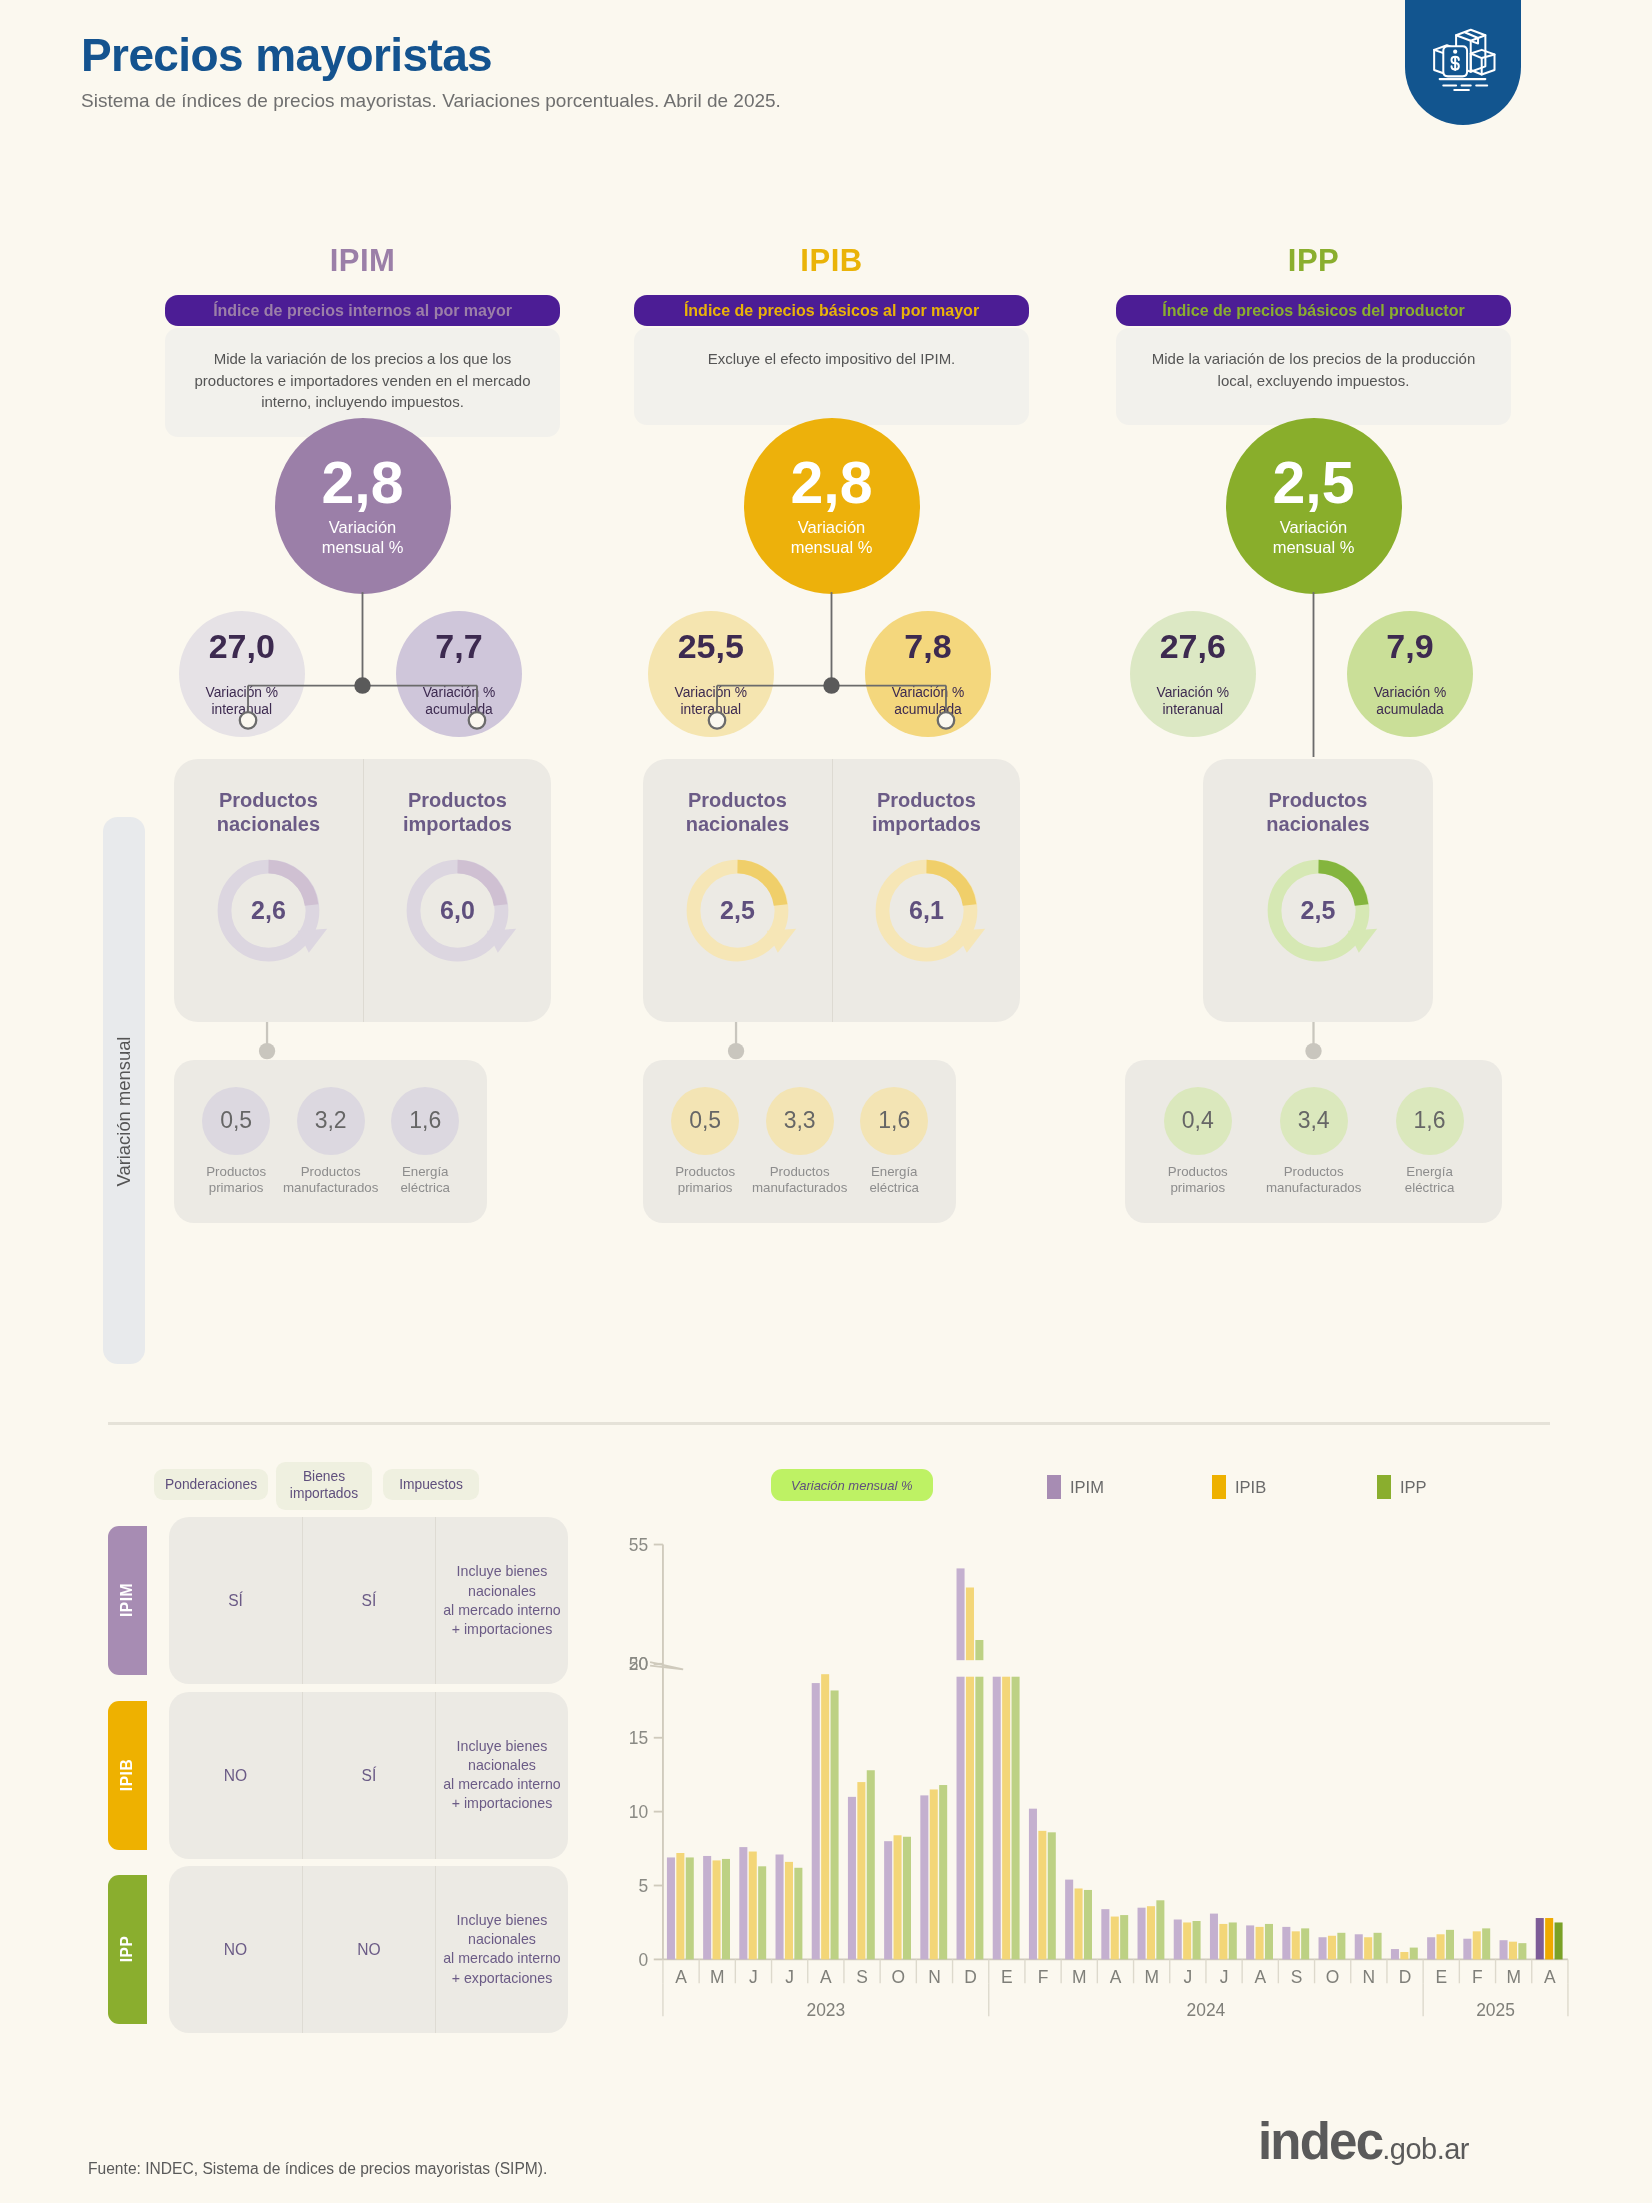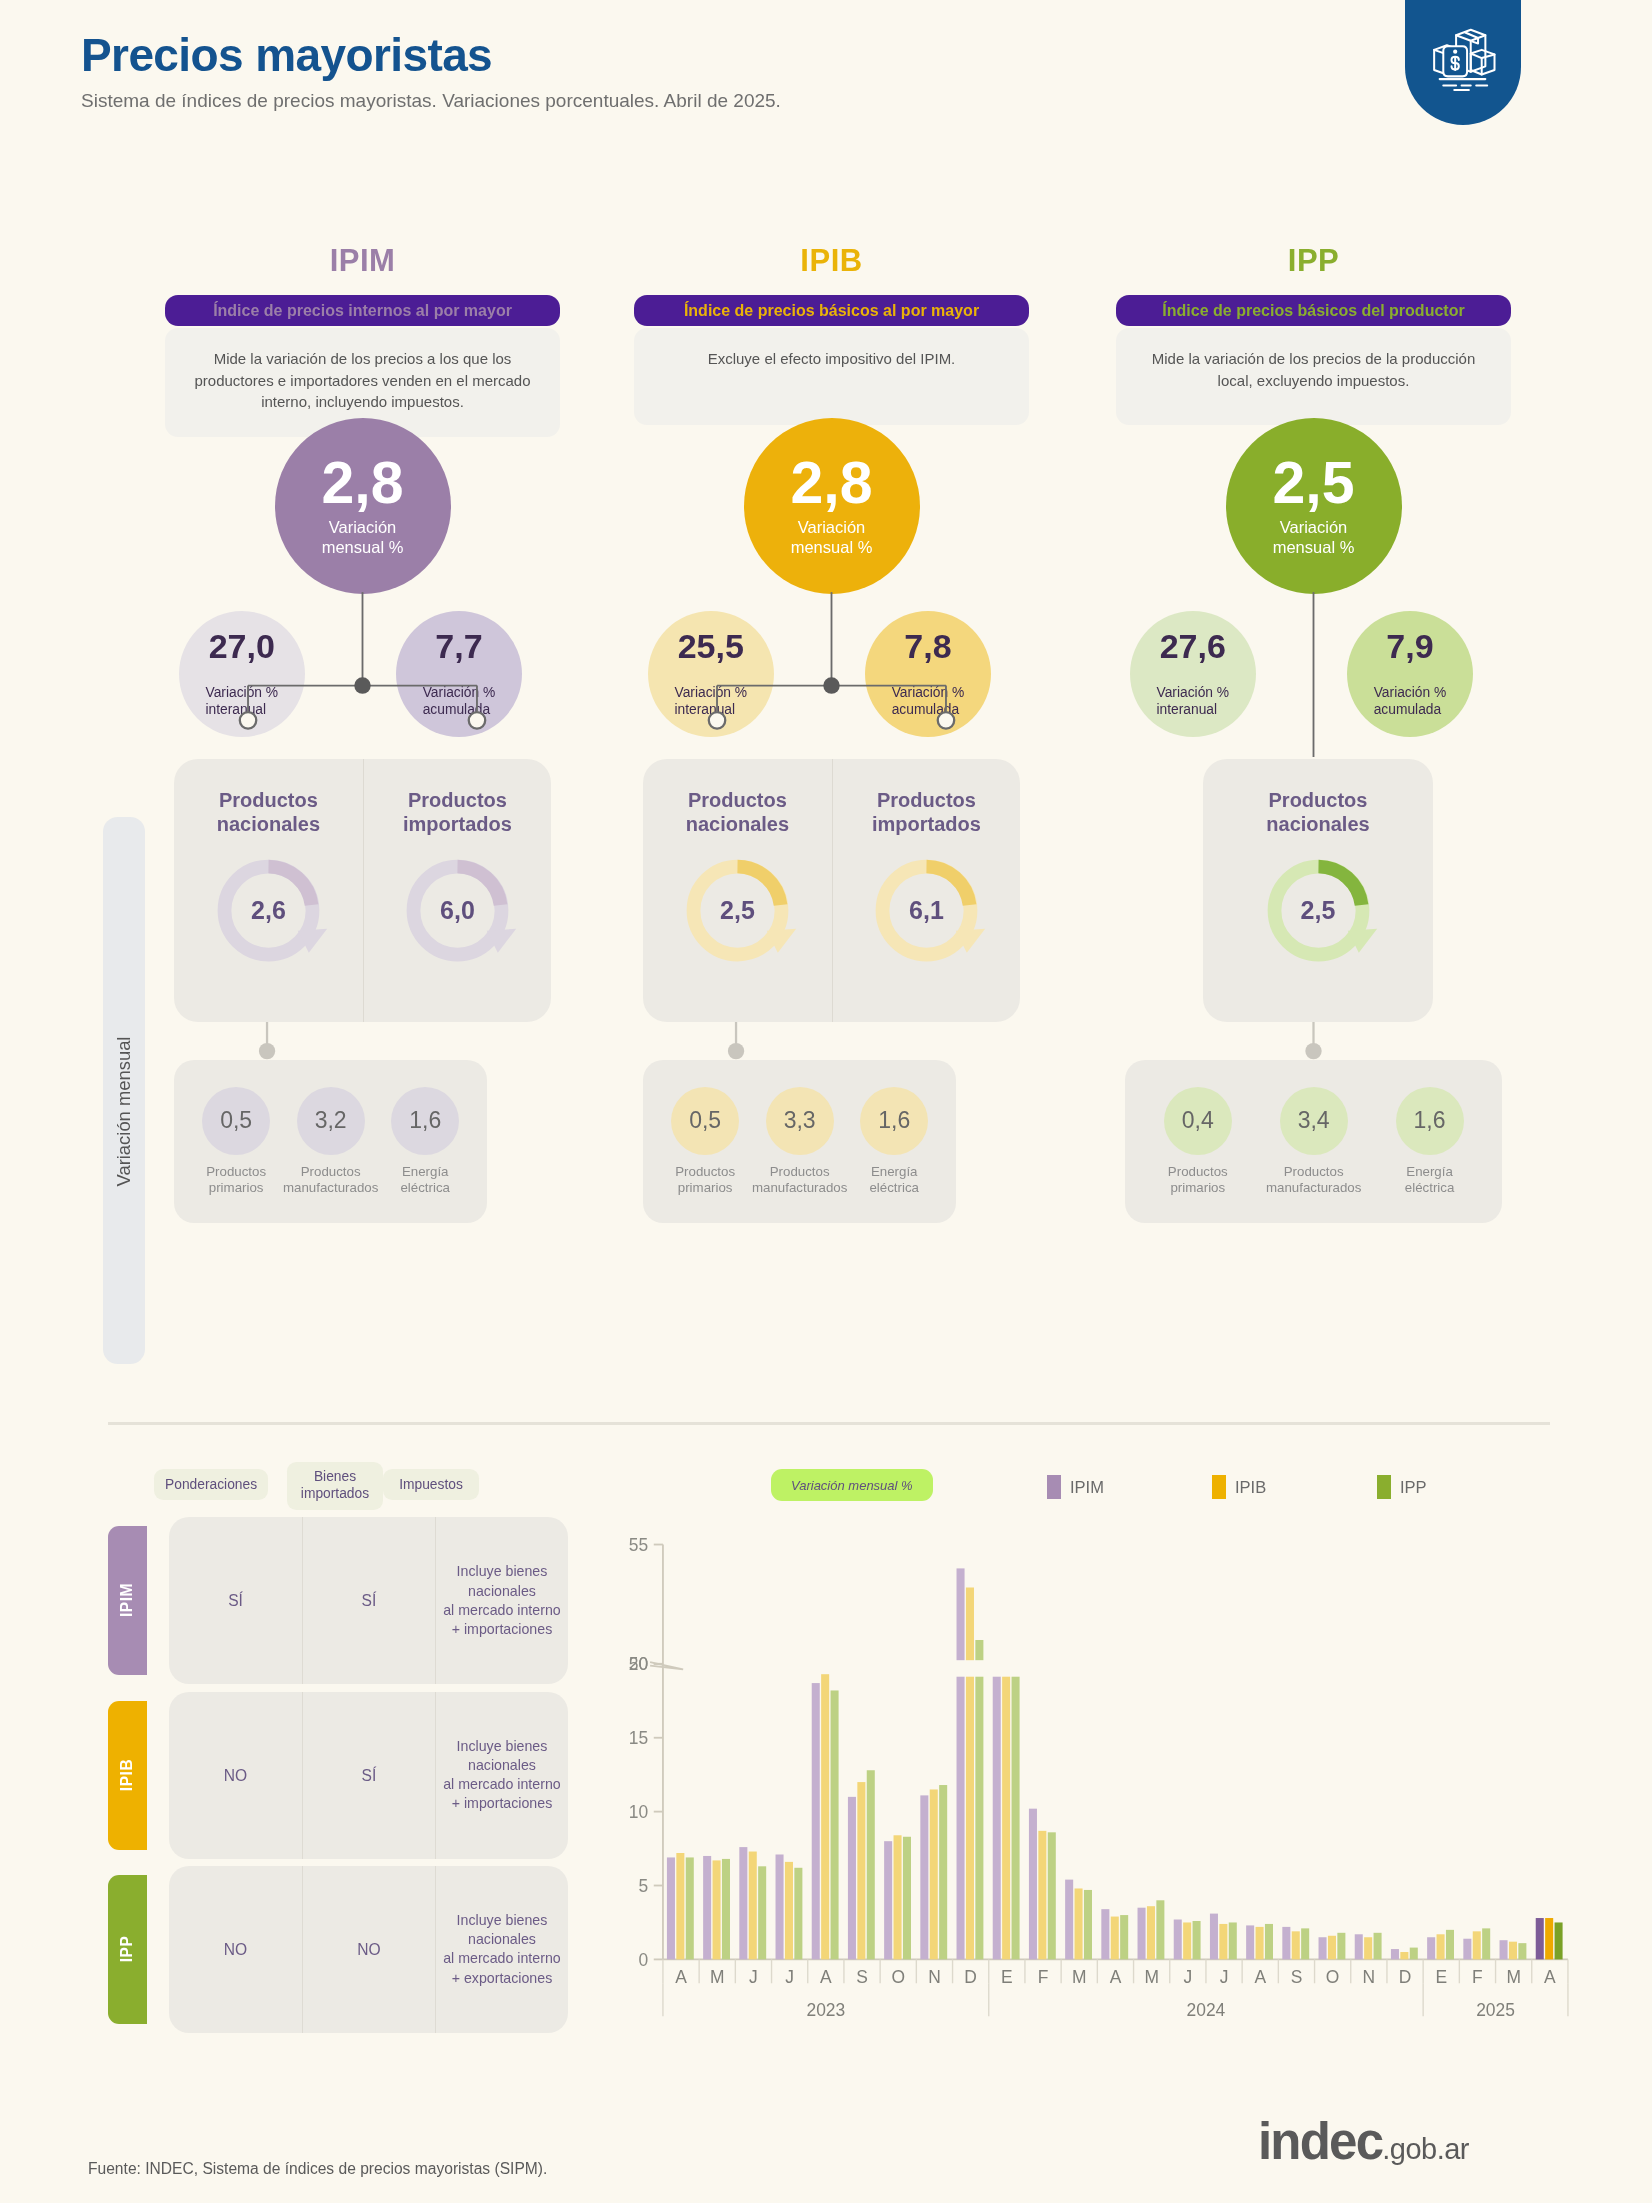--- a/index.html
+++ b/index.html
@@ -69,21 +69,21 @@
 
   
   .side-circle {
     position: absolute; top: 377px; width: 126px; height: 126px;
     border-radius: 50%; display: flex; flex-direction: column;
     align-items: center; justify-content: center; color: #3d2a50;
   }
   .side-circle.left  { left: 13.8px; }
   .side-circle.right { left: 231px; }
   .side-circle .val { font-size: 34px; font-weight: bold; line-height: 1; }
-  .side-circle .lbl { font-size: 13.8px; line-height: 1.2; text-align: left; margin-top: 22px; }
+  .side-circle .lbl { font-size: 13.8px; line-height: 1.2; text-align: center; margin-top: 22px; }
 
   
   .connector { position: absolute; left: 0; top: 349px; width: 395px; height: 174px; }
 
   
   .prod-box {
     position: absolute; top: 525px; background: #eceae4;
     border-radius: 24px; height: 263px;
   }
   .prod-box.two { left: 9.2px; width: 377px; }
@@ -141,21 +141,21 @@
 
   
   .ctable { position: absolute; left: 108px; top: 1462px; width: 514px; }
   .ctable-head { position: relative; height: 48px; text-decoration: underline; }
   .chip {
     position: absolute; top: 0; background: #eff0e0; border-radius: 9.2px;
     font-size: 13.8px; color: #5f4f7d; text-align: center;
     padding: 7.3px 11px; line-height: 1.2;
   }
   .chip.c1 { left: 46px; width: 114px; top: 7.3px; }
-  .chip.c2 { left: 168px; width: 96px; margin-left: 11px; }
+  .chip.c2 { left: 168px; width: 96px; }
   .chip.c3 { left: 275px; width: 96px; top: 7.3px; }
 
   .crow { position: relative; height: 167px; margin-top: 7.3px; }
   .crow-tab {
     position: absolute; left: 0; top: 9.2px; width: 39px; height: 149px;
     border-radius: 11px 0 0 11px;
   }
   .crow-tab span {
     position: absolute; left: -55px; top: 64px; width: 149px; height: 20px;
     transform: rotate(-90deg); color: #fff; font-size: 15.6px; font-weight: bold;

